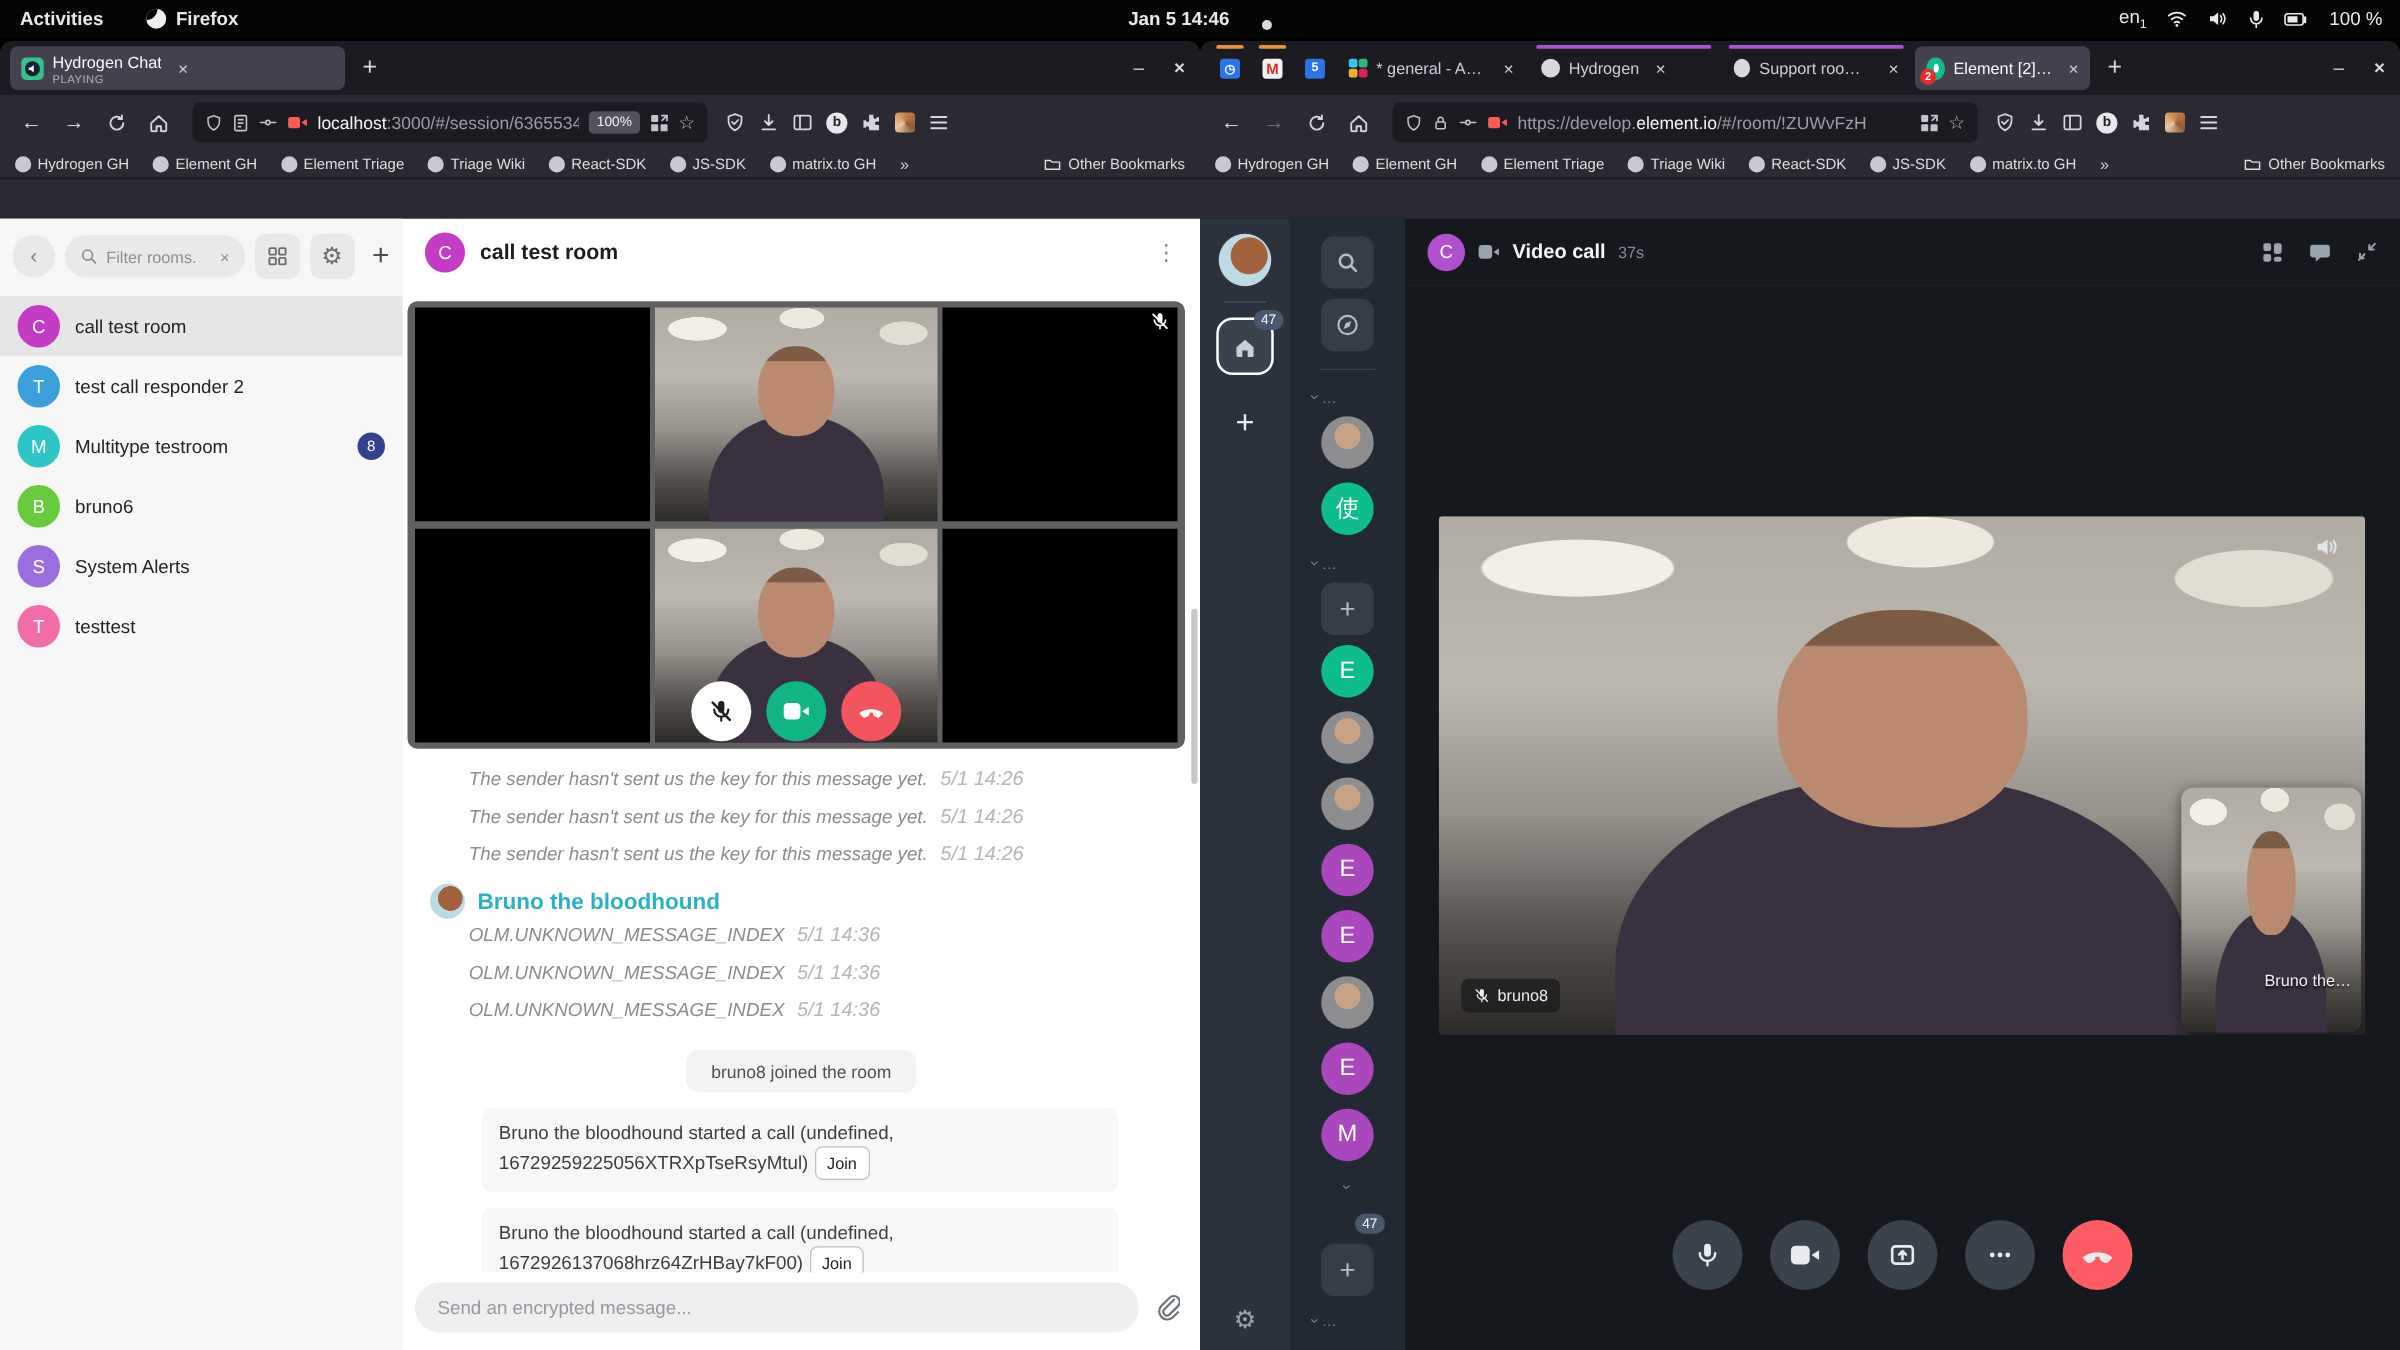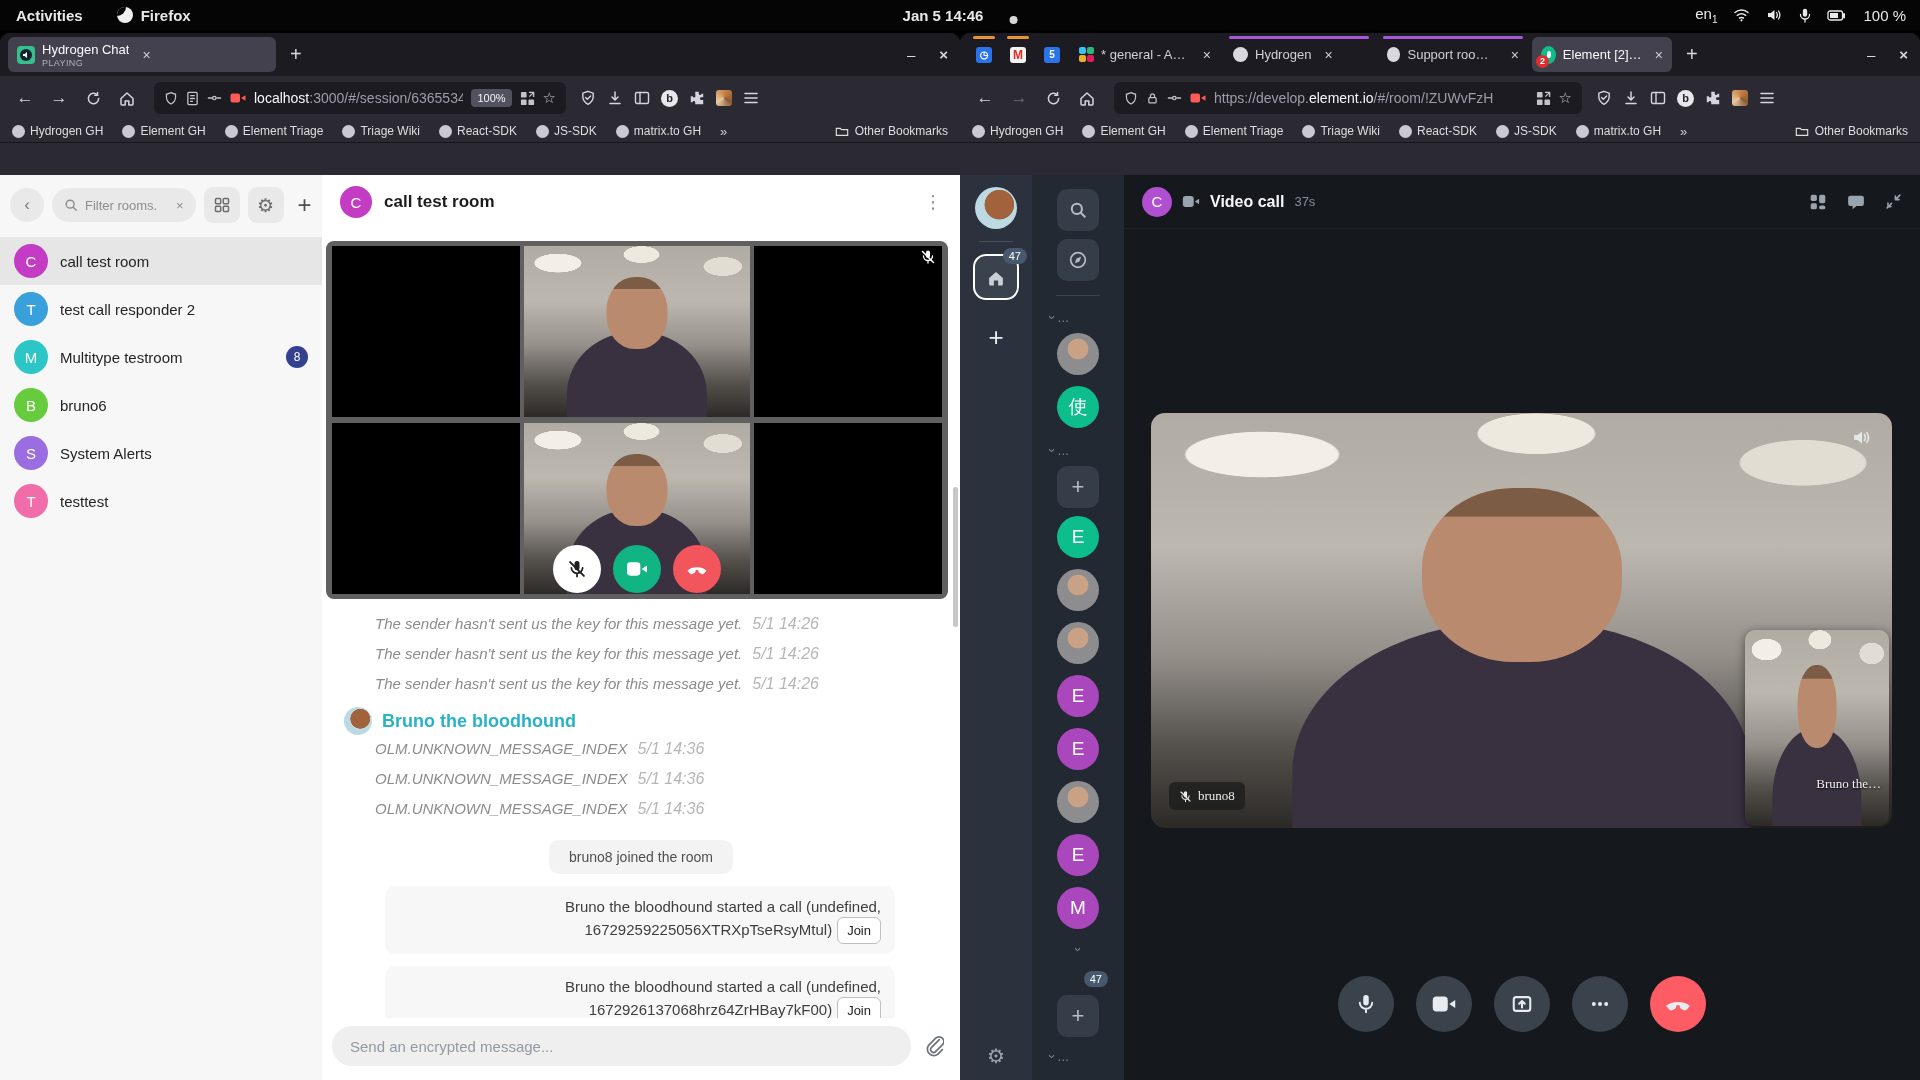--- a/index.html
+++ b/index.html
@@ -110,21 +110,21 @@
   .cbtn.red { background:#f2555c; color:#fff; }
 
   .hy-msgs { flex:1; overflow:hidden; padding-top:10px; position:relative; }
   .mrow { position:relative; padding-left:53px; line-height:30px; }
   .menc, .molm { font-style:italic; font-size:15px; color:#8c8c8c; }
   .mtime { font-style:italic; font-size:16px; color:#b6b6b6; margin-left:10px; }
   .sender-row { display:flex; align-items:center; gap:10px; padding-left:22px; margin-top:9px; height:26px; }
   .dog-av { width:28px; height:28px; border-radius:50%; background:radial-gradient(circle at 58% 42%, #a2633c 0 42%, #bcd9e4 44%); flex:0 0 auto; }
   .sender-name { font-size:18px; font-weight:bold; color:#29b2c6; }
   .status-pill { width:max-content; margin:16px auto 6px; background:#f3f3f3; border-radius:10px; padding:9px 20px; font-size:14px; color:#4f4f4f; }
-  .call-box { margin:12px 65px 0 63px; background:#f7f7f7; border-radius:10px; padding:10px 14px; font-size:15px; color:#3e3e3e; text-align:right; line-height:21px; position:relative; }
+  .call-box { margin:12px 65px 0 63px; background:#f7f7f7; border-radius:10px; padding:10px 14px; font-size:15px; color:#3e3e3e; text-align:left; line-height:21px; position:relative; }
   .join-btn { display:inline-block; background:#fff; border:1px solid #bfbfc7; border-radius:6px; padding:2px 9px; font-size:13px; color:#222; margin-left:5px; }
 
   .hy-comp { height:62px; display:flex; align-items:center; gap:13px; padding:0 16px 6px 10px; }
   .comp-pill { flex:1; height:40px; border-radius:20px; background:#efefef; display:flex; align-items:center; padding:0 18px; }
   .comp-pill input { border:0; background:transparent; outline:none; width:100%; font-size:15px; color:#555; font-family:"Liberation Sans",sans-serif; }
   .comp-pill input::placeholder { color:#939aa3; }
   .clip { color:#6d737c; }
 
   
   .app-el { background:#15181d; display:flex; color:#dfe3e8; }
@@ -149,21 +149,21 @@
   .rail-chev { color:#7e8893; margin:2px 0 14px; }
   .rail-badge { align-self:flex-end; margin-right:16px; margin-bottom:8px; }
 
   .el-main { flex:1; display:flex; flex-direction:column; }
   .el-header { height:54px; display:flex; align-items:center; gap:10px; padding:0 18px; border-bottom:1px solid #1d222a; }
   .el-av { width:30px; height:30px; border-radius:50%; background:#b04fd0; color:#fff; font-size:15px; display:flex; align-items:center; justify-content:center; }
   .el-title { font-size:16px; font-weight:bold; color:#f4f6f8; }
   .el-timer { font-size:13px; color:#848e98; }
   .el-hicons { margin-left:auto; display:flex; align-items:center; gap:20px; color:#9aa4ae; }
   .el-stage { flex:1; position:relative; background:#15181d; }
-  .el-video { position:absolute; left:27px; top:184px; width:741px; height:415px; border-radius:14px; overflow:hidden;font-family:Liberation Serif, serif; }
+  .el-video { position:absolute; left:27px; top:184px; width:741px; height:415px; border-radius:3px; overflow:hidden; }
   .vol-ic { position:absolute; top:16px; right:20px; color:#e3e7ea; }
   .spk-pill { position:absolute; left:18px; bottom:18px; background:rgba(30,30,30,.85); border-radius:6px; padding:6px 10px; display:flex; align-items:center; gap:6px; font-size:13px; color:#ececec; }
   .pip { position:absolute; right:3px; bottom:2px; width:144px; height:196px; border-radius:10px; overflow:hidden; box-shadow:0 2px 10px rgba(0,0,0,.5); }
   .pip-label { position:absolute; right:8px; bottom:34px; font-size:13px; color:#f2f2f2; text-shadow:0 1px 2px #000; }
   .el-ctls { position:absolute; bottom:48px; left:50%; transform:translateX(-50%); display:flex; align-items:center; gap:22px; }
   .ebtn { width:56px; height:56px; border-radius:50%; background:#3a424c; color:#e8ecf0; display:flex; align-items:center; justify-content:center; }
   .ebtn.red { background:#fd5c64; }
 </style>
 </head>
 <body>

